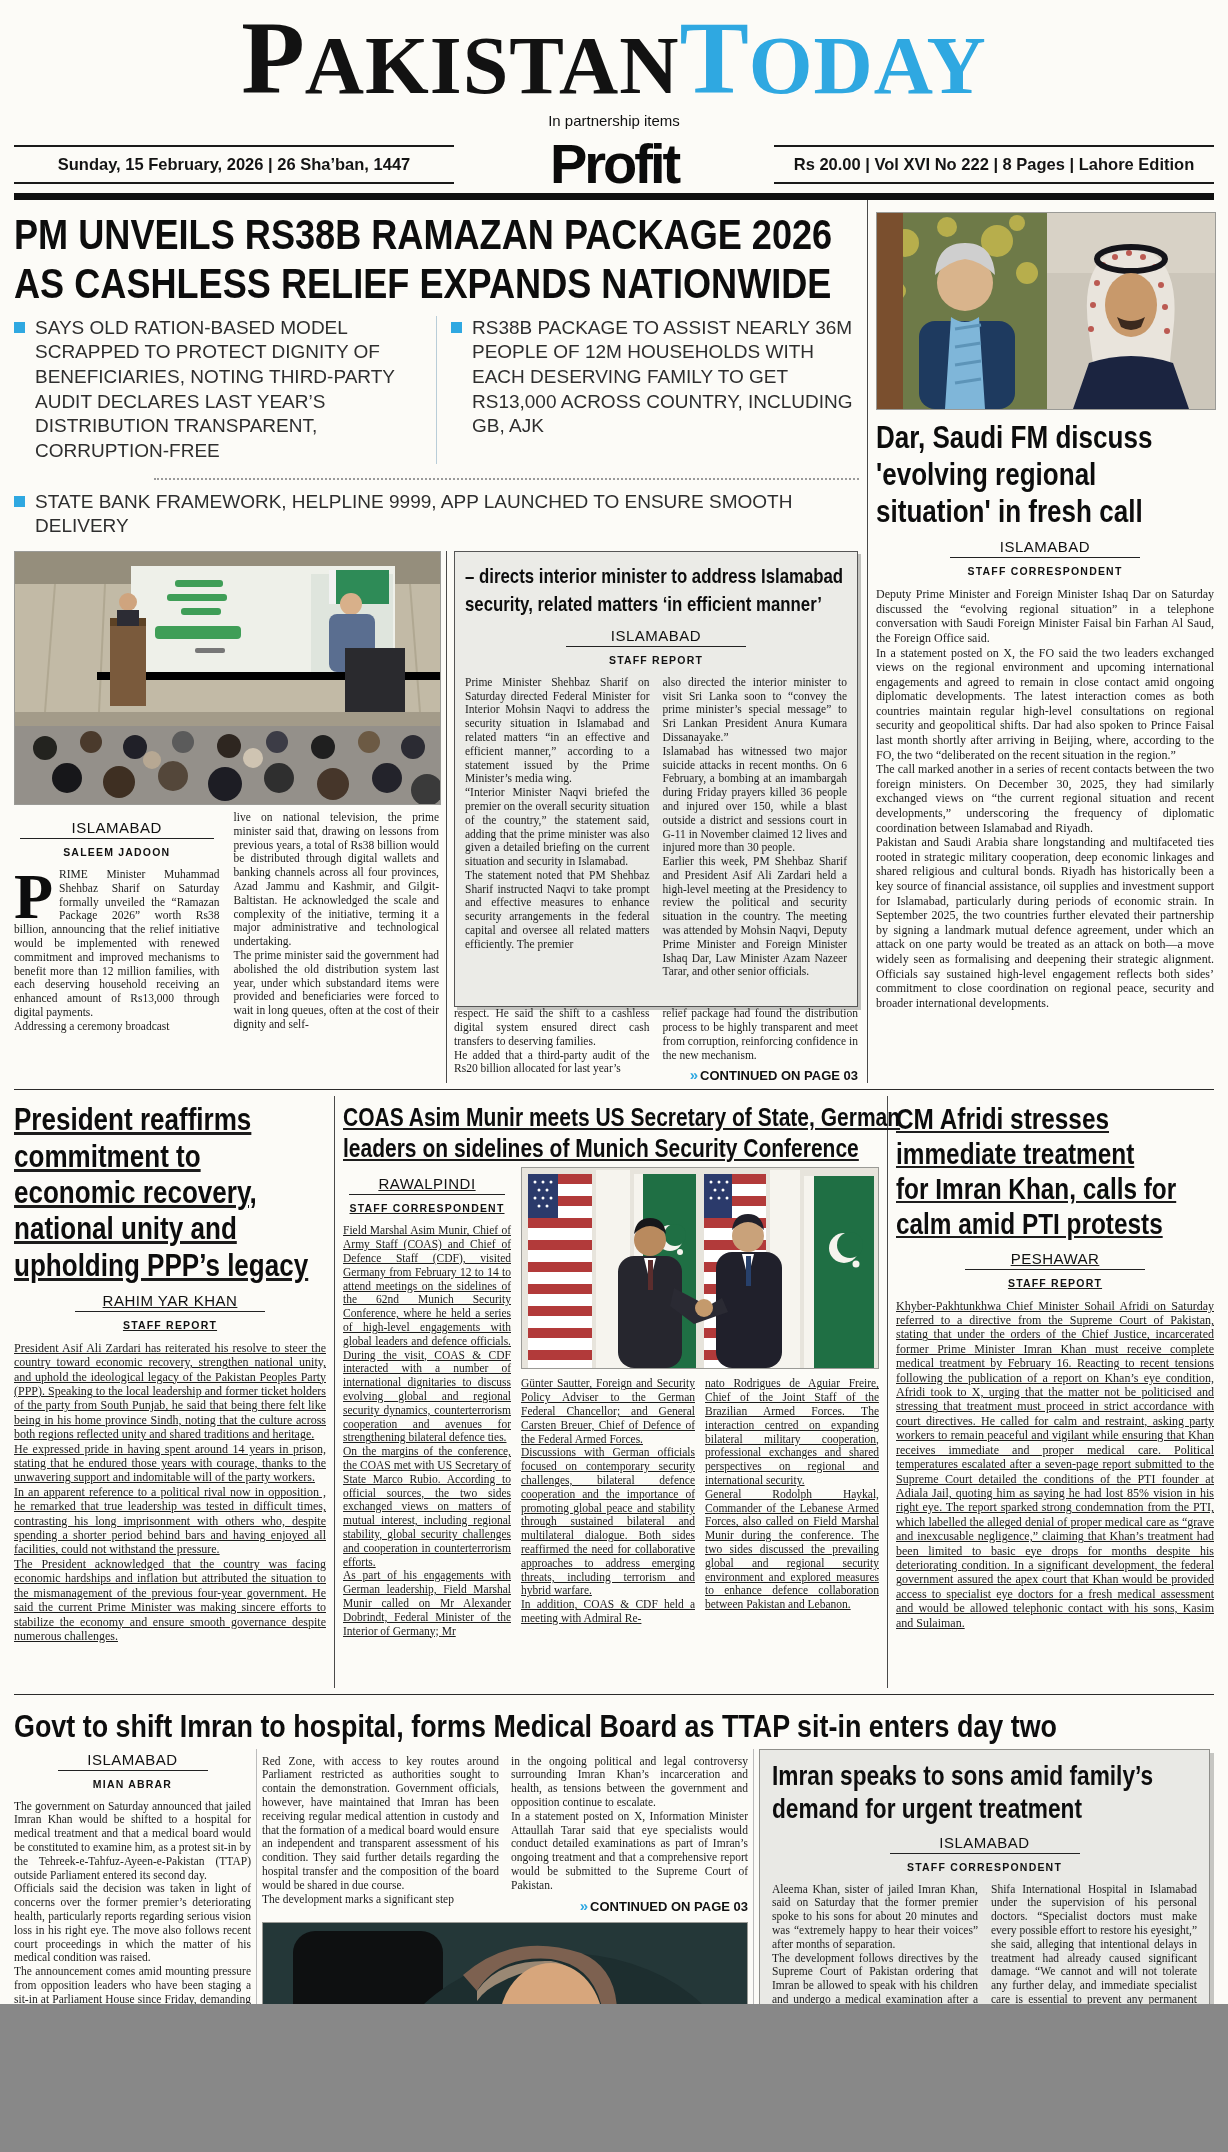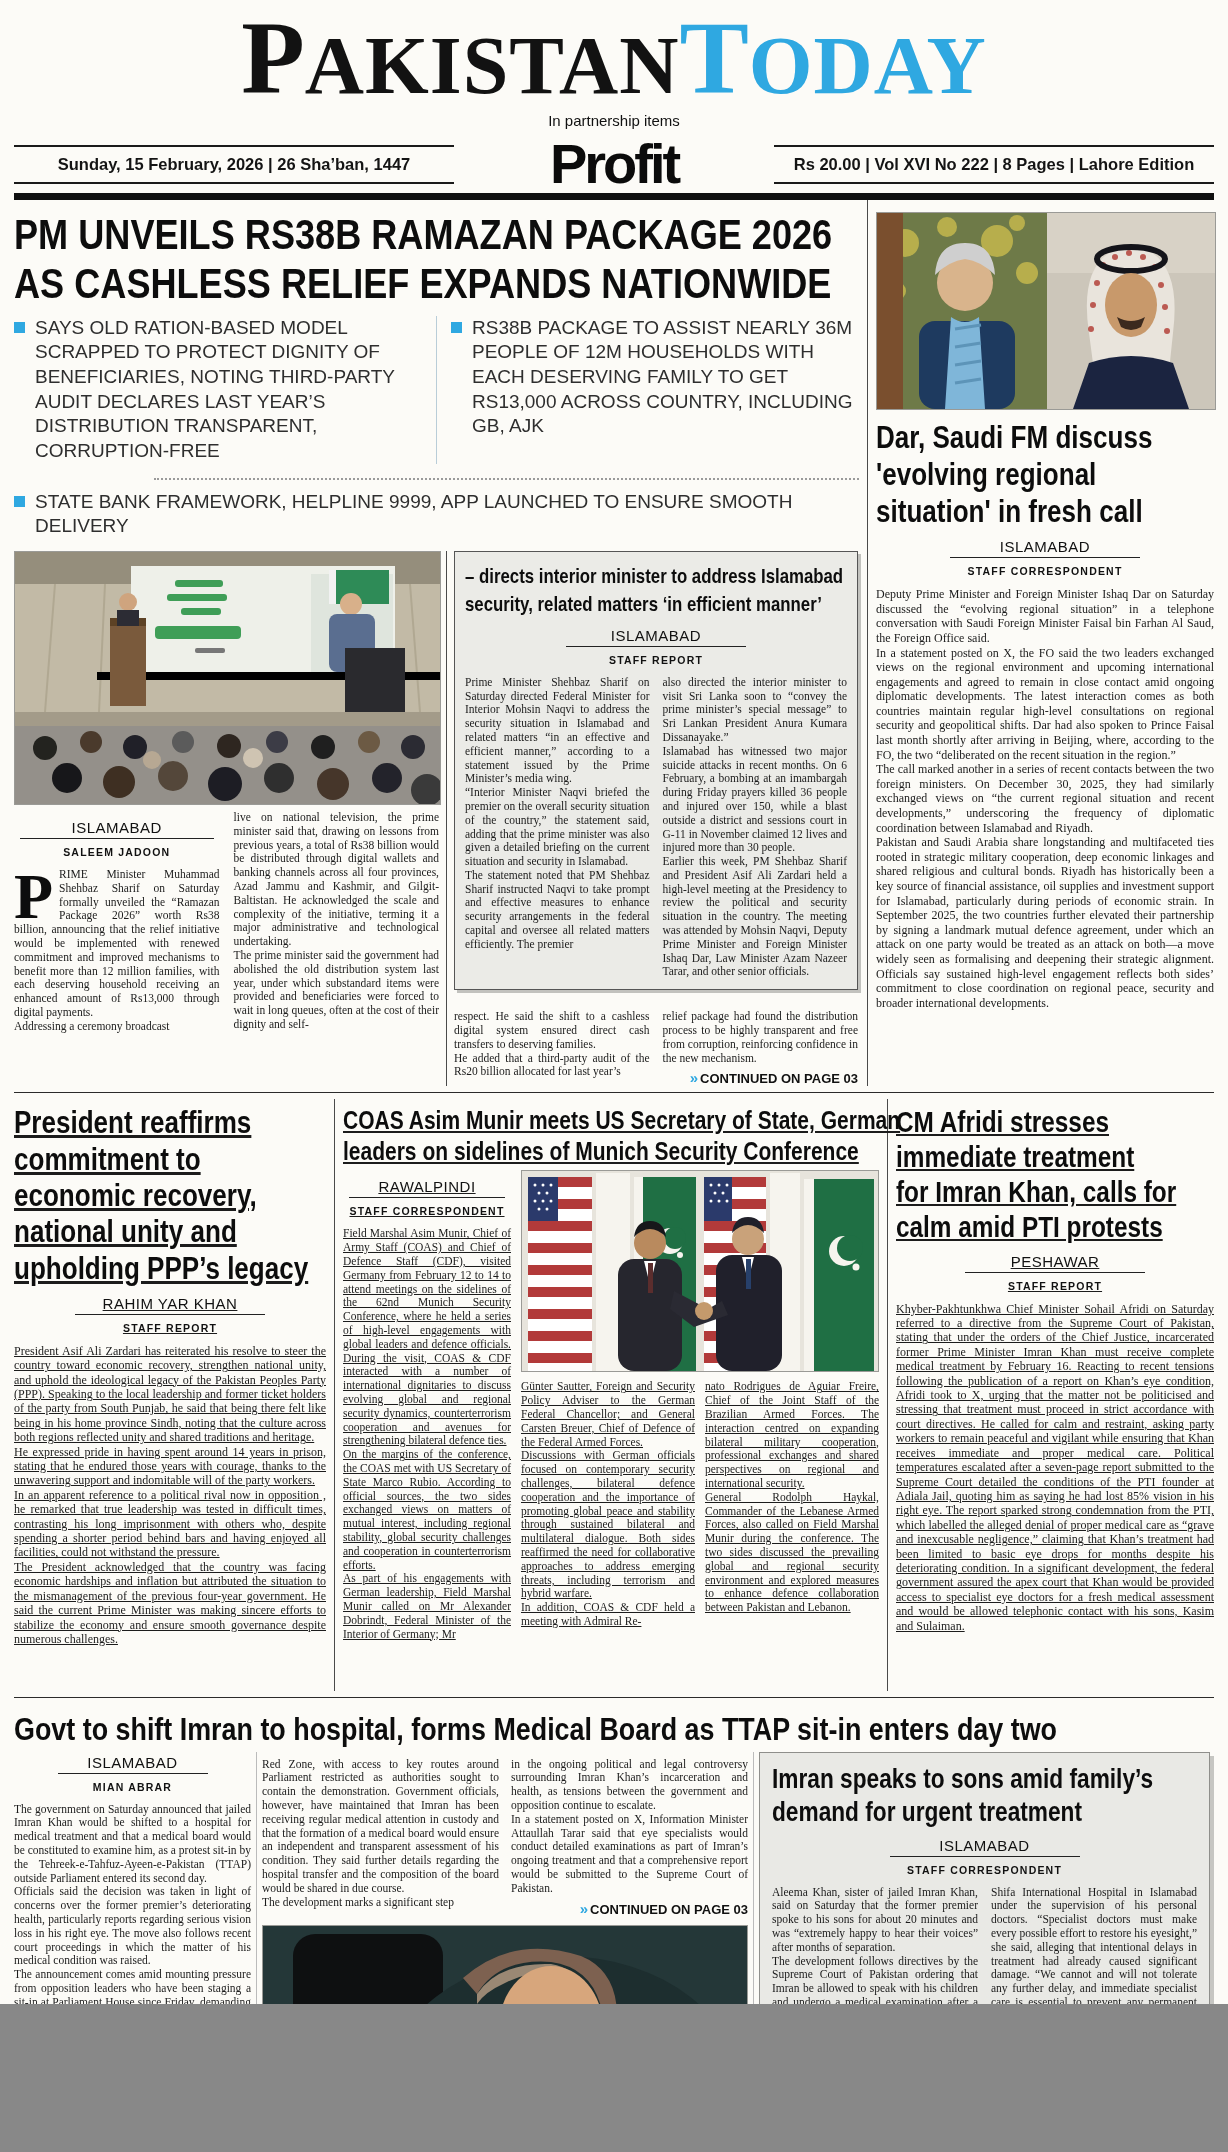--- a/index.html
+++ b/index.html
@@ -36,24 +36,24 @@
   .lead-head{font-size:43px;line-height:1.13;margin:10px 0 6px;}
   .bullets{display:grid;grid-template-columns:1fr 1px 1fr;column-gap:14px;margin-top:8px;}
   .bullet{display:flex;gap:10px;}
   .sq{width:11px;height:11px;background:#2fa8e1;flex:none;margin-top:6px;}
   .btxt{font:19px/1.3 "Liberation Sans",sans-serif;color:#2e2e2e;}
   .bullet-div{background:#b9cdd8;width:1px;}
   .dotrule{border:none;border-top:2px dotted #9a9a9a;margin:14px 0 10px 140px;}
   .story-row{display:grid;grid-template-columns:425px 1px 404px;column-gap:7px;margin-top:12px;}
   .lead-cols{display:grid;grid-template-columns:1fr 1fr;column-gap:14px;margin-top:6px;}
   .dropcap{float:left;font:bold 64px/50px "Liberation Serif",serif;padding:4px 6px 0 0;color:#0d0d0d;}
-  .graybox{background:#ebebe7;border:1.5px solid #555;box-shadow:3px 3px 0 #c2c2be;padding:8px 10px 10px;}
+  .graybox{background:#ebebe7;border:1.5px solid #555;box-shadow:3px 3px 0 #c2c2be;padding:8px 10px 27px;}
   .gb-head{font-size:21px;line-height:1.35;margin:2px 0 2px;}
   .cols2{display:grid;grid-template-columns:1fr 1fr;column-gap:13px;}
-  .cont-cols{margin-top:20px;}
+  .cont-cols{margin-top:0;}
   .tr-head{font-size:31px;line-height:1.18;margin:10px 0 2px;}
   
   .grid-mid{display:grid;grid-template-columns:312px 1px 536px 1px 318px;column-gap:8px;height:592px;overflow:hidden;margin-top:2px;text-decoration:underline;}
   .pres-head{font-size:31px;line-height:1.17;margin:6px 0 2px;}
   .coas-head{font-size:25px;line-height:1.22;margin:6px 0 4px;}
   .coas-body{display:grid;grid-template-columns:168px 358px;column-gap:10px;}
   .coas-sub{display:grid;grid-template-columns:1fr 1fr;column-gap:10px;margin-top:8px;}
   .afr-head{font-size:29px;line-height:1.2;margin:6px 0 2px;}
   
   .grid-bottom{height:474px;overflow:hidden;}
@@ -192,21 +192,21 @@
 The statement noted that PM Shehbaz Sharif instructed Naqvi to take prompt and effective measures to enhance security arrangements in the federal capital and oversee all related matters efficiently. The premier</div>
               <div class="bt">also directed the interior minister to visit Sri Lanka soon to “convey the prime minister’s special message” to Sri Lankan President Anura Kumara Dissanayake.”
 Islamabad has witnessed two major suicide attacks in recent months. On 6 February, a bombing at an imambargah during Friday prayers killed 36 people and injured over 150, while a blast outside a district and sessions court in G-11 in November claimed 12 lives and injured more than 30 people.
 Earlier this week, PM Shehbaz Sharif and President Asif Ali Zardari held a high-level meeting at the Presidency to review the political and security situation in the country. The meeting was attended by Mohsin Naqvi, Deputy Prime Minister and Foreign Minister Ishaq Dar, Law Minister Azam Nazeer Tarar, and other senior officials.</div>
             </div>
           </div>
           <div class="cols2 cont-cols">
             <div class="bt">respect. He said the shift to a cashless digital system ensured direct cash transfers to deserving families.
 He added that a third-party audit of the Rs20 billion allocated for last year’s</div>
             <div>
-              <div class="bt">relief package had found the distribution process to be highly transparent and free from corruption, reinforcing confidence in the new mechanism.</div>
+              <div class="bt">relief package had found the distribution process to be highly transparent and meet from corruption, reinforcing confidence in the new mechanism.</div>
               <div class="cont-line">
                 <span class="chev">»</span><span>CONTINUED ON PAGE 03</span>
               </div>
             </div>
           </div>
         </div>
       </div>
     </div>
 
     <div class="vline"></div>

